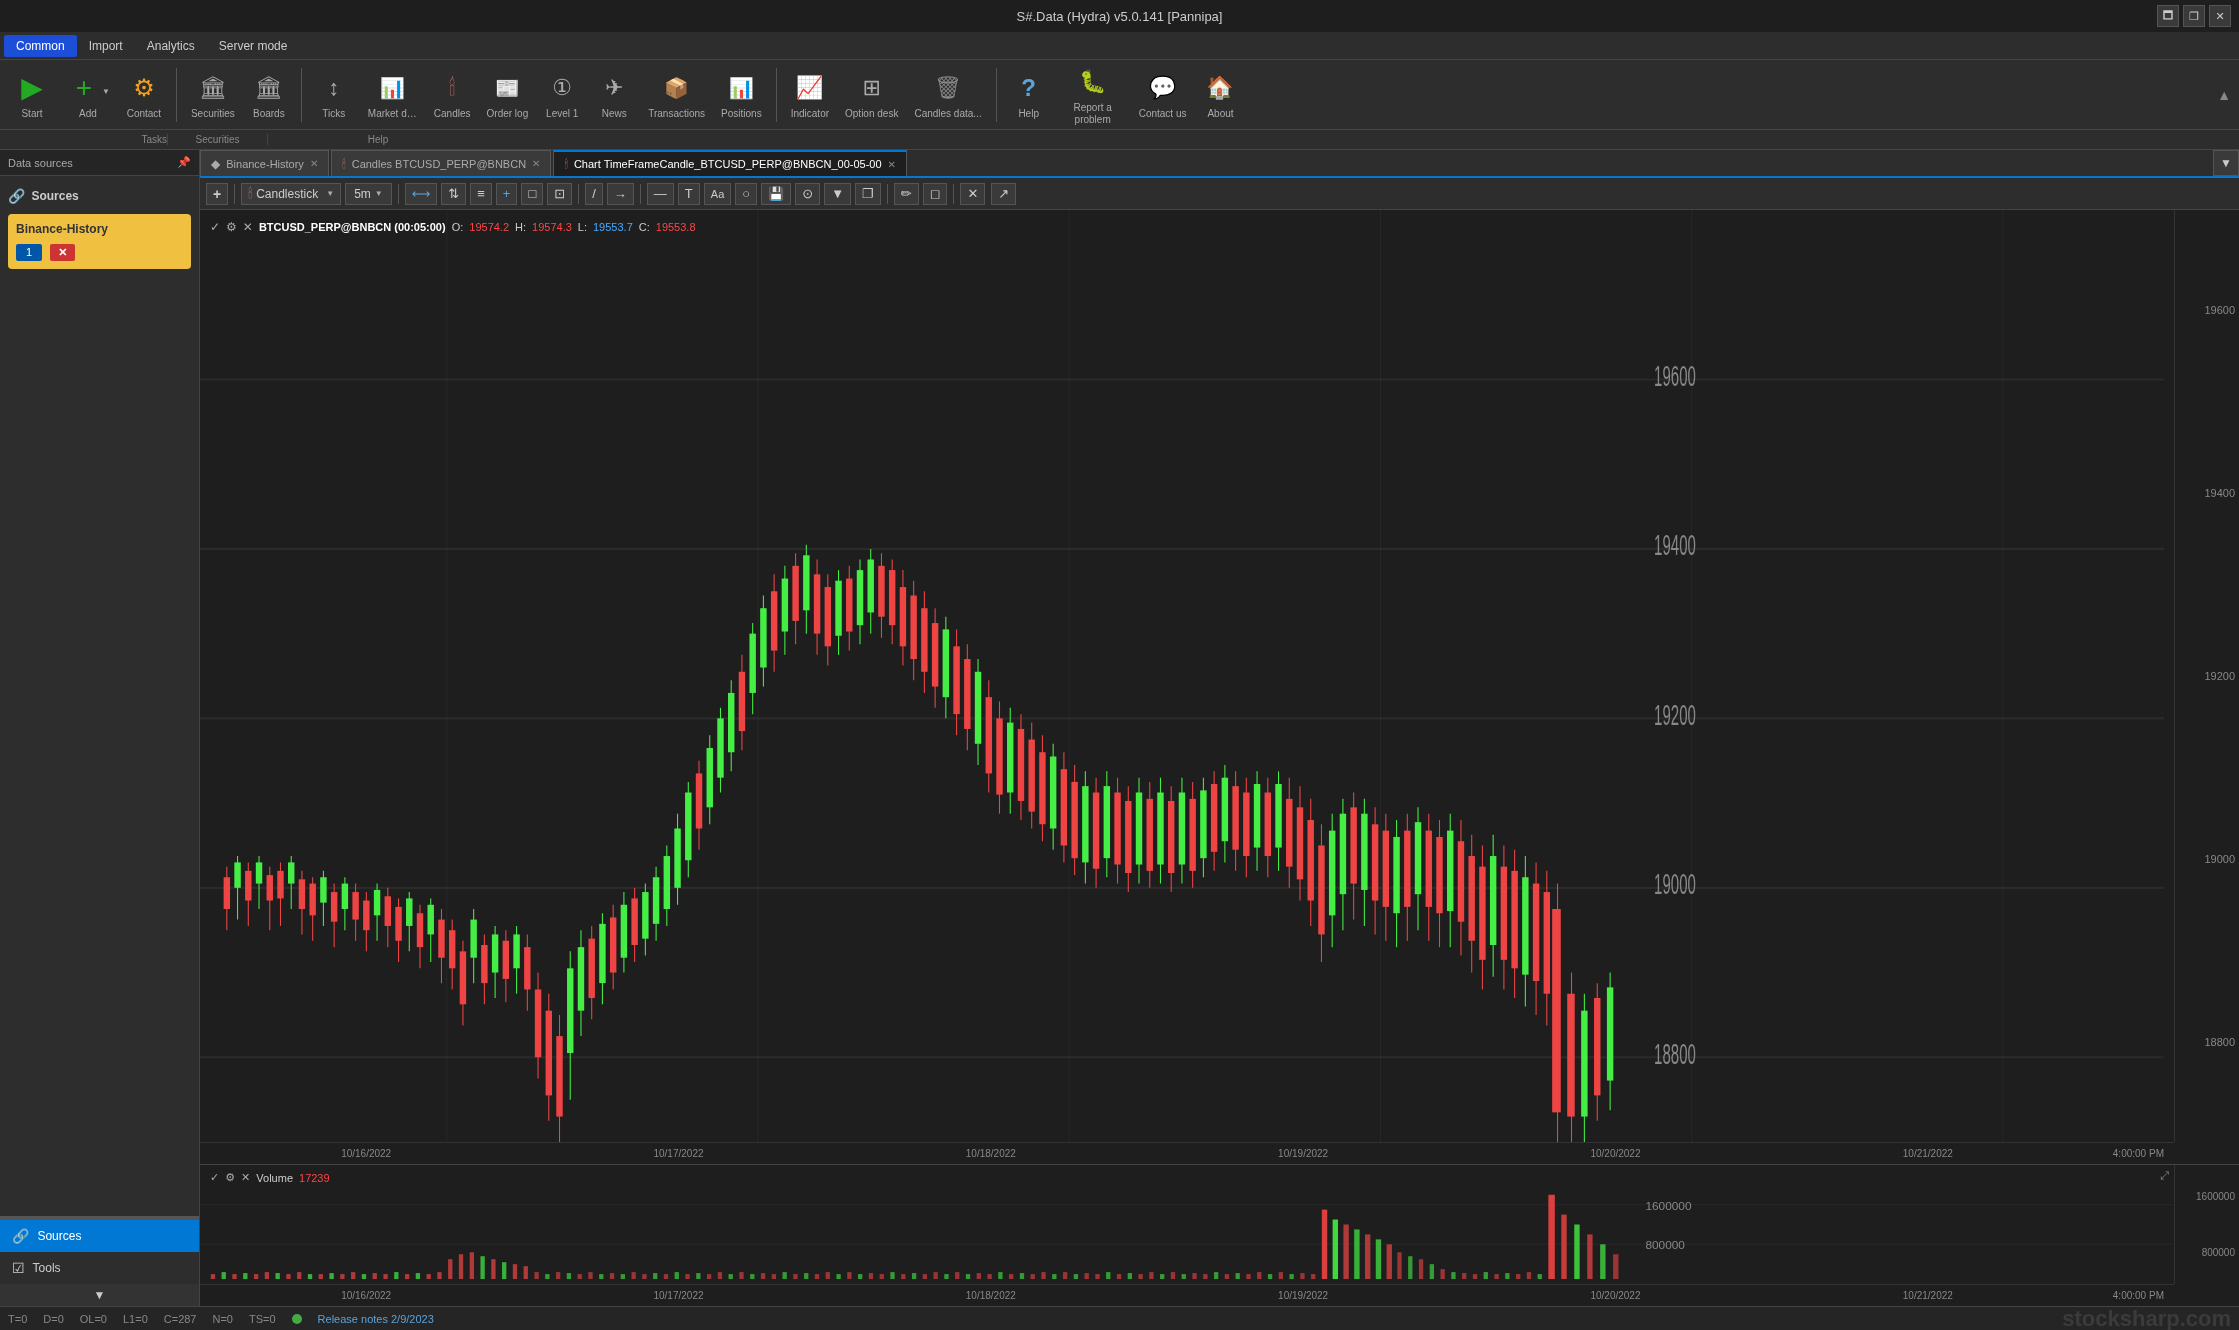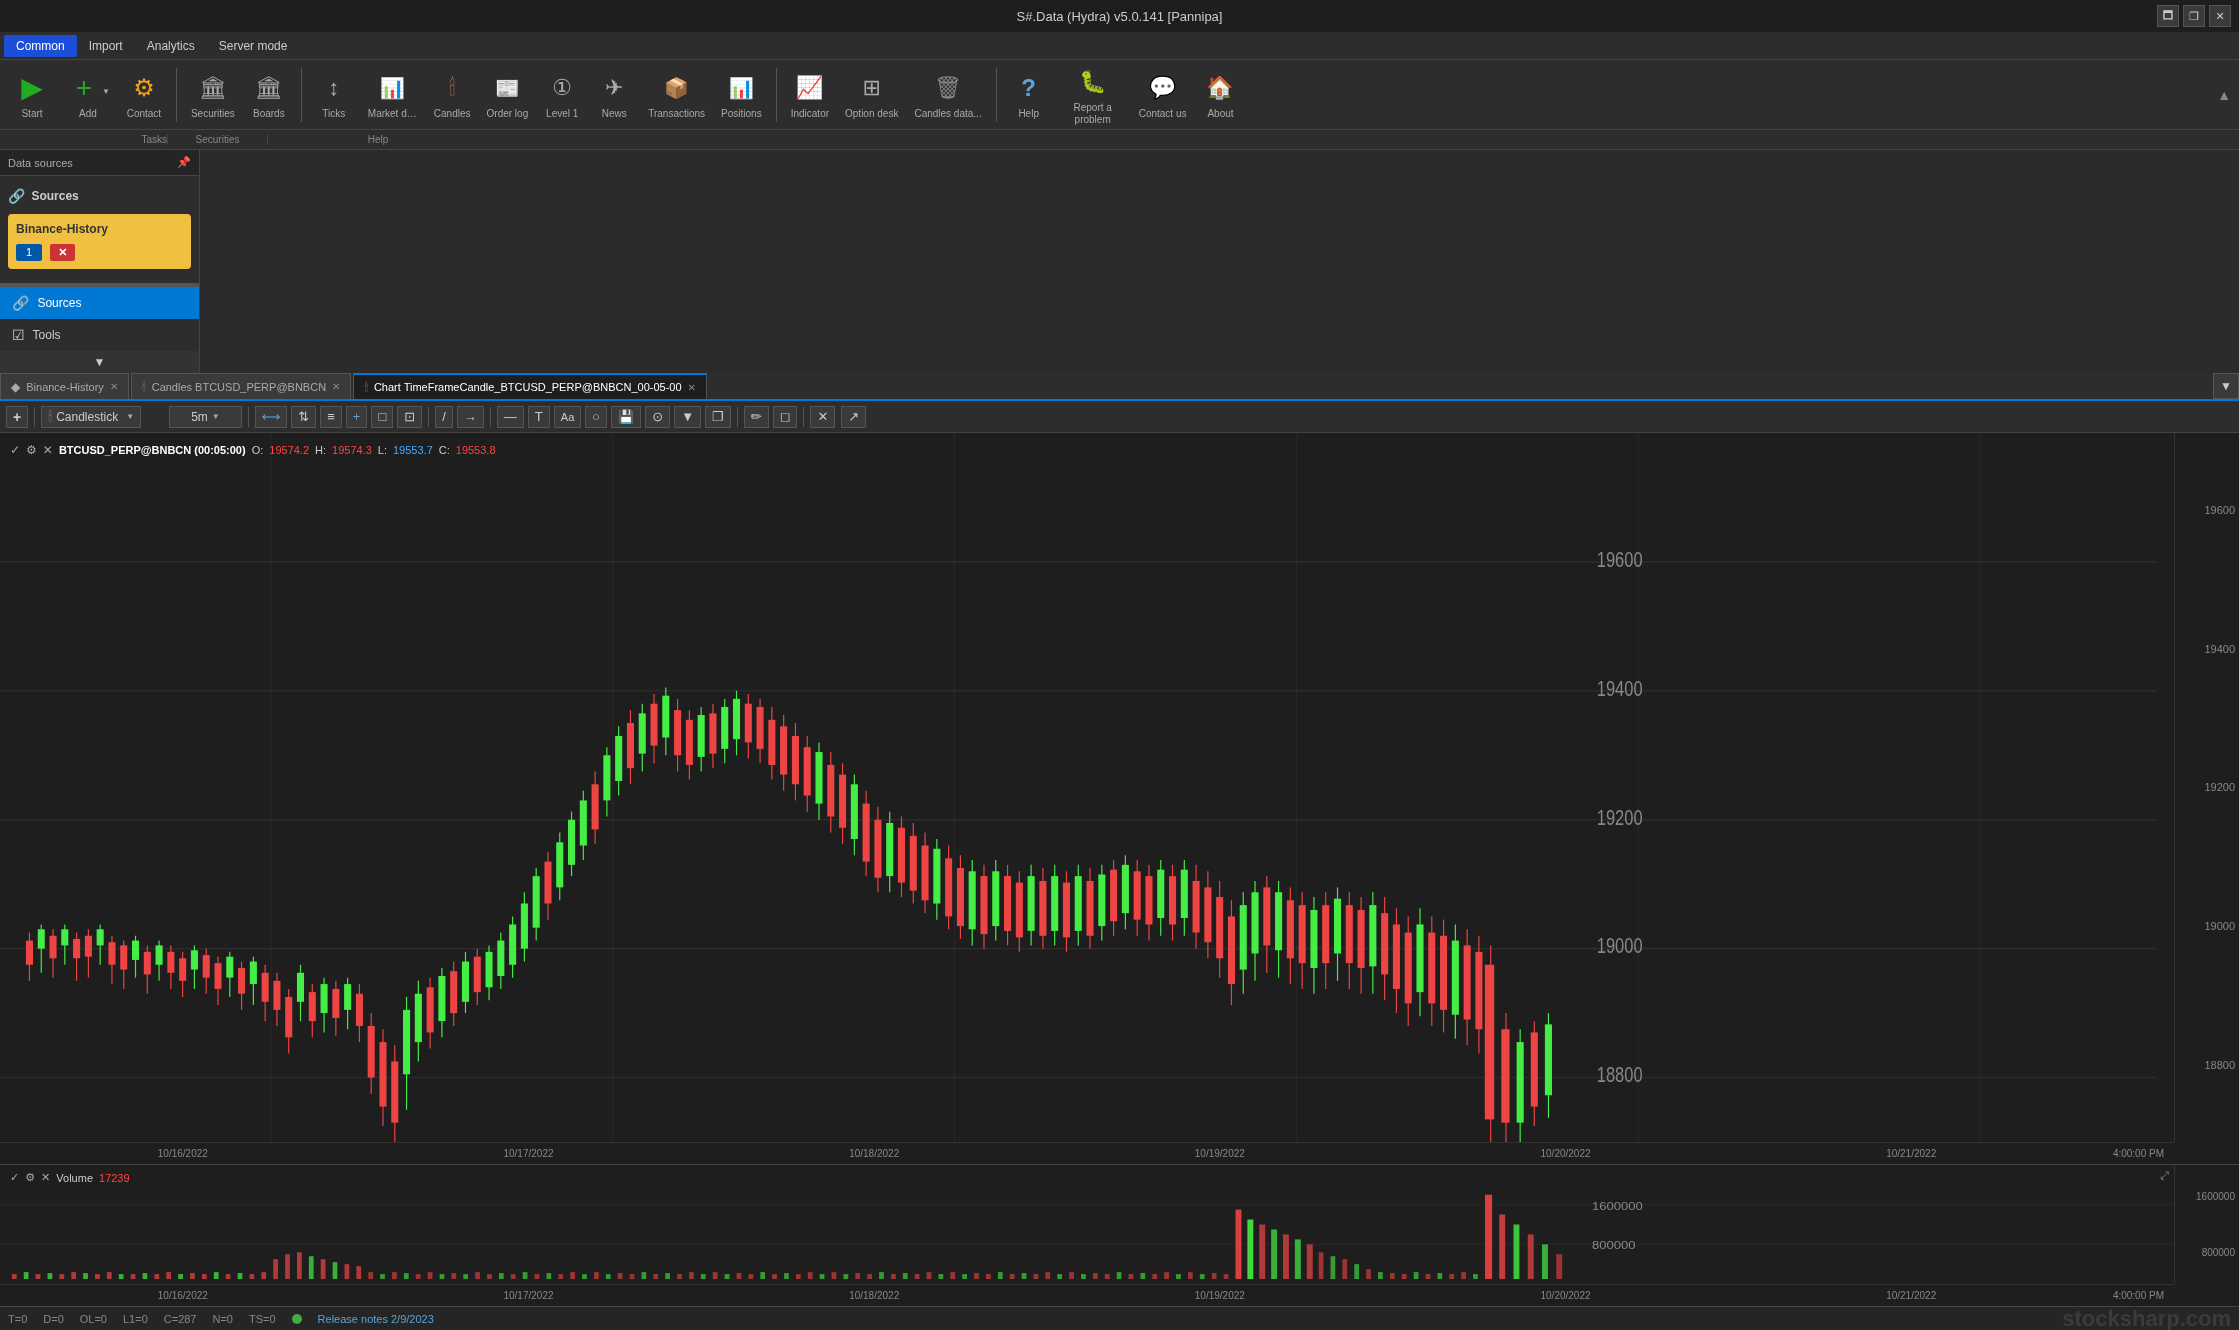--- a/index.html
+++ b/index.html
@@ -19,21 +19,21 @@
     .toolbar { background: #2d2d2d; height: 70px; display: flex; align-items: center; padding: 4px 8px; gap: 4px; border-bottom: 1px solid #444; }
     .toolbar-group { display: flex; flex-direction: column; align-items: center; padding: 2px 6px; cursor: pointer; min-width: 40px; }
     .toolbar-icon { width: 36px; height: 36px; display: flex; align-items: center; justify-content: center; font-size: 20px; }
     .toolbar-label { font-size: 10px; color: #aaa; text-align: center; line-height: 1.2; margin-top: 2px; }
     .toolbar-sep { width: 1px; background: #555; height: 54px; margin: 0 4px; }
 
     
     .toolbar-labels-row { background: #2d2d2d; height: 20px; display: flex; align-items: center; padding: 0 8px; border-bottom: 1px solid #444; }
 
     
-    .main { display: flex; height: calc(1330px - 32px - 28px - 70px - 20px - 24px); flex-direction: column; }
+    .main { display: flex; height: calc(1330px - 32px - 28px - 70px - 20px - 24px); }
 
     
     .sidebar { width: 200px; background: #2d2d2d; border-right: 1px solid #444; display: flex; flex-direction: column; }
     .sidebar-header { background: #252525; padding: 6px 8px; font-size: 11px; color: #aaa; display: flex; align-items: center; justify-content: space-between; border-bottom: 1px solid #444; }
     .sidebar-sources { padding: 8px; }
     .sources-header { display: flex; align-items: center; gap: 6px; color: #ccc; font-size: 12px; font-weight: bold; padding: 4px 0; }
     .sources-icon { color: #5ba3d9; font-size: 14px; }
     .binance-card { background: #f0c040; border-radius: 4px; padding: 8px; margin: 6px 0; }
     .binance-title { font-weight: bold; font-size: 12px; color: #333; }
     .binance-controls { display: flex; gap: 8px; margin-top: 8px; }
@@ -58,21 +58,21 @@
     .tab.active { background: #1e1e1e; color: white; border-top: 2px solid #0078d4; }
     .tab-close { color: #888; font-size: 10px; cursor: pointer; }
     .tab-icon { font-size: 12px; }
     .tab-arrow { background: #3a3a3a; border: 1px solid #555; padding: 0 6px; height: 26px; display: flex; align-items: center; cursor: pointer; margin-left: auto; }
 
     
     .chart-toolbar { background: #2d2d2d; height: 32px; display: flex; align-items: center; padding: 0 6px; gap: 4px; border-bottom: 1px solid #444; }
     .chart-toolbar-btn { padding: 2px 6px; background: #3a3a3a; border: 1px solid #555; color: #ccc; cursor: pointer; font-size: 11px; height: 22px; display: flex; align-items: center; justify-content: center; }
     .chart-toolbar-sep { width: 1px; background: #555; height: 20px; margin: 0 2px; }
     .chart-type-select { display: flex; align-items: center; background: #3a3a3a; border: 1px solid #555; padding: 2px 6px; height: 22px; gap: 4px; cursor: pointer; }
-    .chart-tf-select { display: flex; align-items: center; background: #3a3a3a; border: 1px solid #555; padding: 2px 21px; height: 22px; cursor: pointer; margin-left: 24px; }
+    .chart-tf-select { display: flex; align-items: center; background: #3a3a3a; border: 1px solid #555; padding: 2px 8px; height: 22px; cursor: pointer; }
 
     
     .chart-area { flex: 1; display: flex; flex-direction: column; position: relative; background: #1e1e1e; }
     .chart-main { flex: 1; position: relative; background: #1e1e1e; }
     .chart-volume { height: 120px; background: #1e1e1e; border-top: 1px solid #444; position: relative; }
     .chart-ohlc-label { position: absolute; top: 10px; left: 10px; font-size: 11px; display: flex; align-items: center; gap: 6px; z-index: 10; }
     .ohlc-symbol { font-weight: bold; color: white; }
     .ohlc-o { color: #ccc; }
     .ohlc-o-val { color: #f44; }
     .ohlc-h { color: #ccc; }

